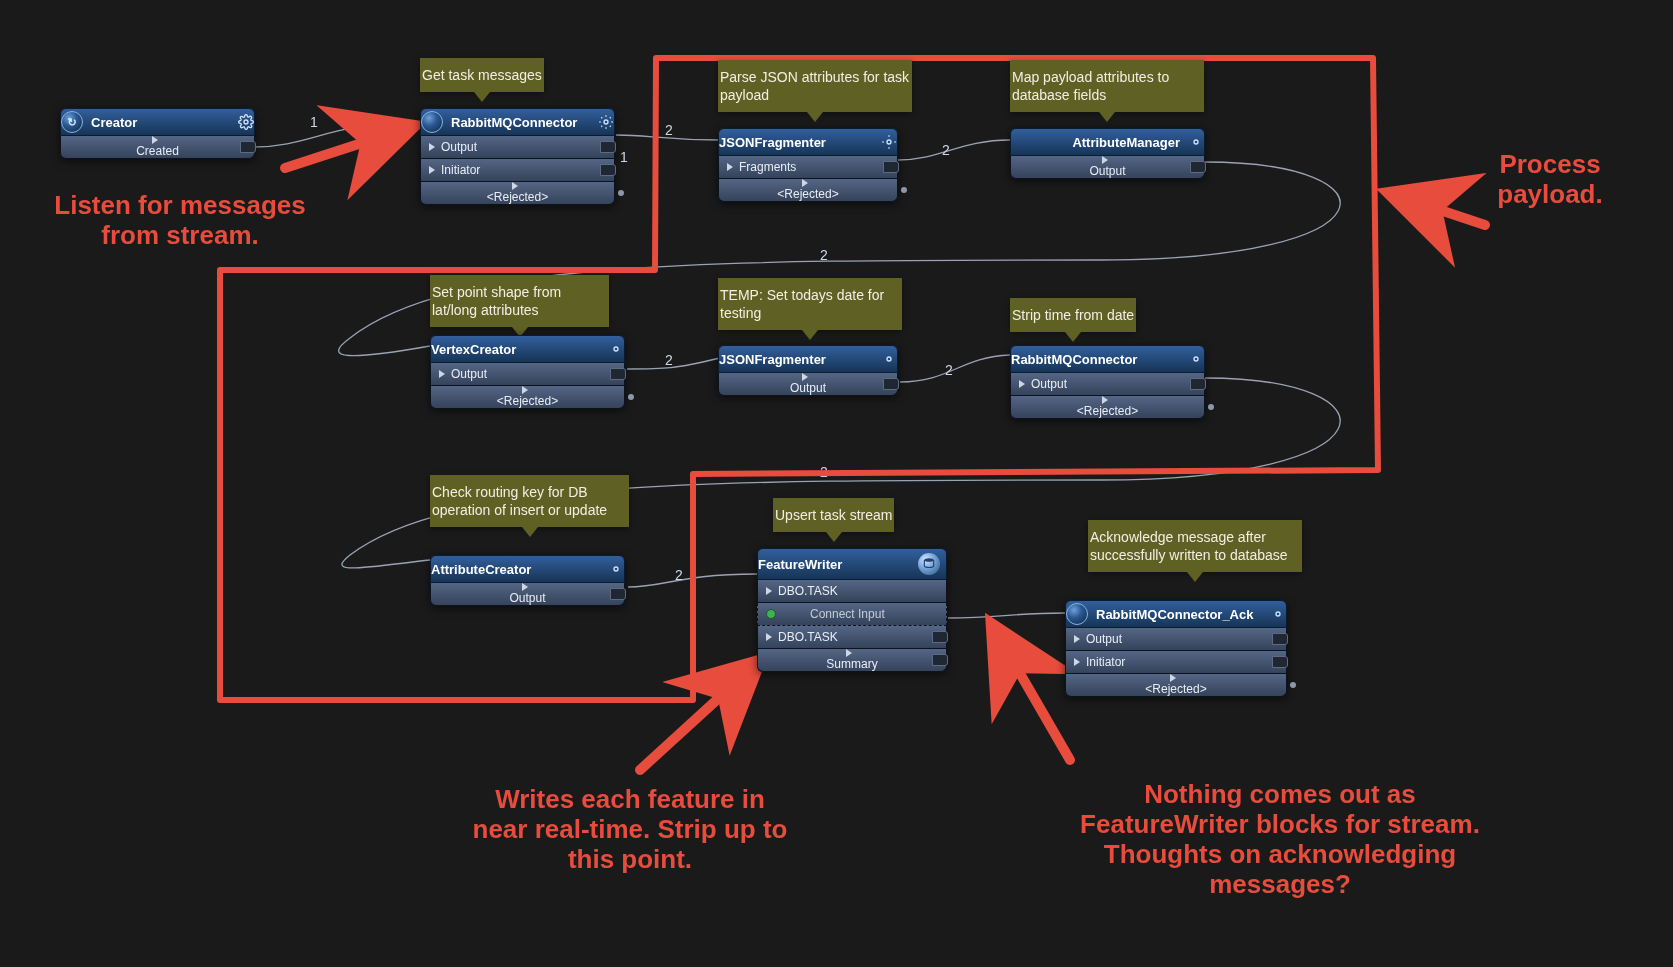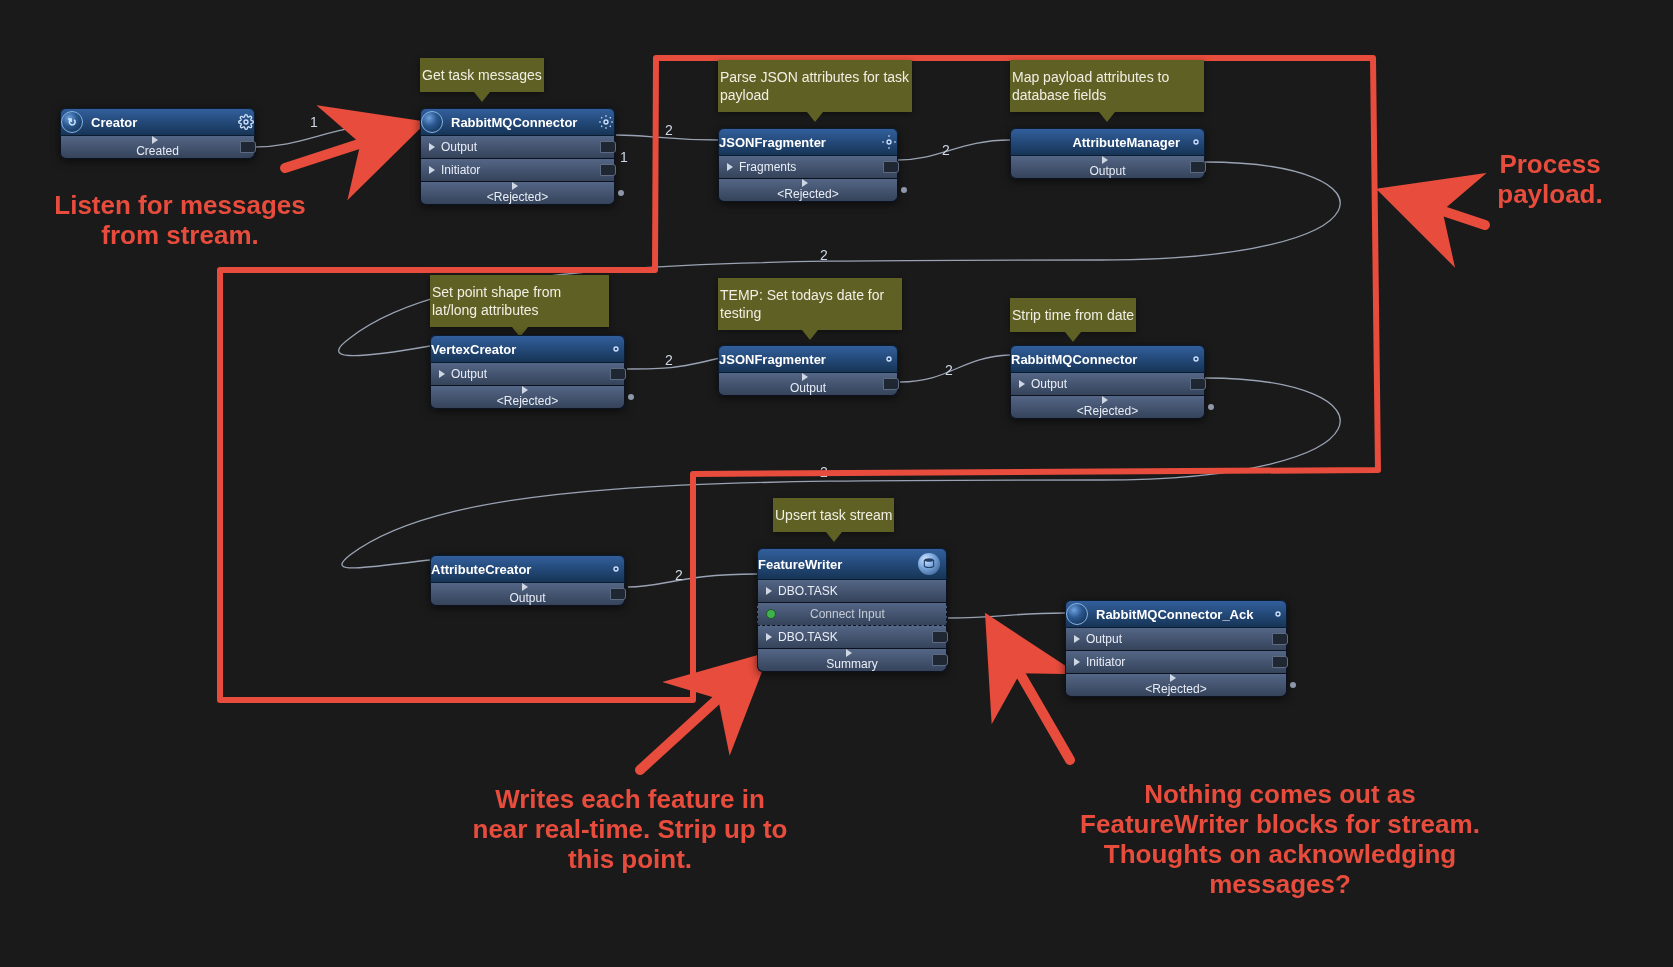--- a/index.html
+++ b/index.html
@@ -353,20 +353,21 @@
           <span>Output</span>
           <span class="plug"></span>
         </div>
     <div class="port rejected-dot">
           <span class="caret"></span>
           <span>&lt;Rejected&gt;</span>
         </div>
   </div>
 </div>
 
+<div class="tooltip" style="left:430px; top:475px; max-width:195px;"><span>Check routing key for DB operation of insert or update</span></div>
 <div class="node" style="left:430px; top:555px; width:195px;">
   <div class="header">
     <span class="title">AttributeCreator</span>
     <span class="gear">
           <svg viewBox="0 0 24 24" fill="none" stroke="#cfe3ff" stroke-width="2">
             <circle cx="12" cy="12" r="3"></circle>
           </svg>
         </span>
   </div>
   <div class="ports">
@@ -404,20 +405,21 @@
           <span class="plug"></span>
         </div>
     <div class="port">
           <span class="caret"></span>
           <span>Summary</span>
           <span class="plug"></span>
         </div>
   </div>
 </div>
 
+<div class="tooltip" style="left:1088px; top:520px; max-width:210px;"><span>Acknowledge message after successfully written to database</span></div>
 <div class="node" style="left:1065px; top:600px; width:222px;">
   <div class="header">
     <span class="icon-circle"></span>
     <span class="title">RabbitMQConnector_Ack</span>
     <span class="gear">
           <svg viewBox="0 0 24 24" fill="none" stroke="#cfe3ff" stroke-width="2">
             <circle cx="12" cy="12" r="3"></circle>
           </svg>
         </span>
   </div>

